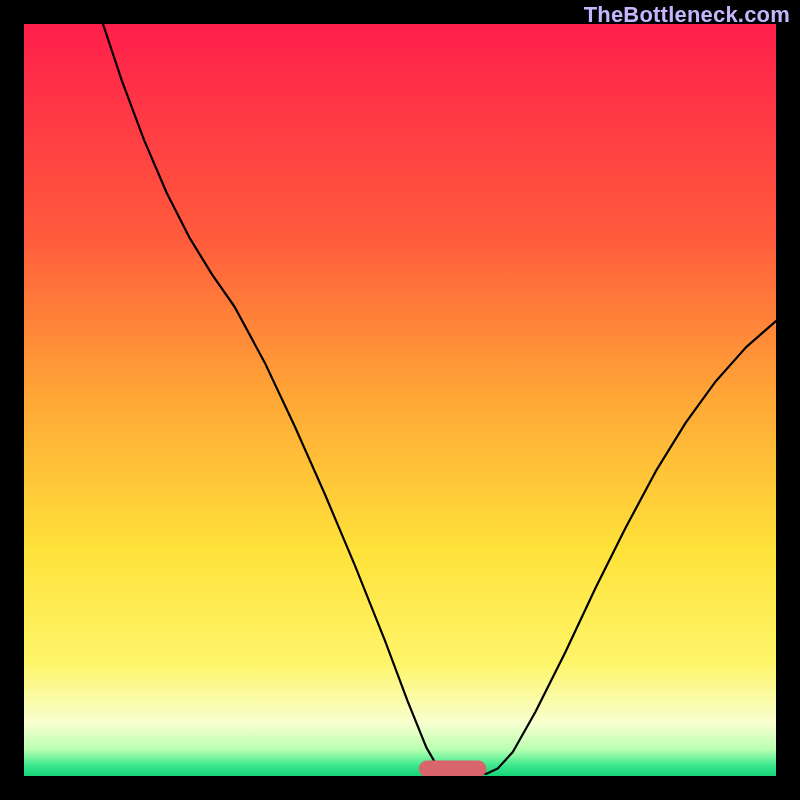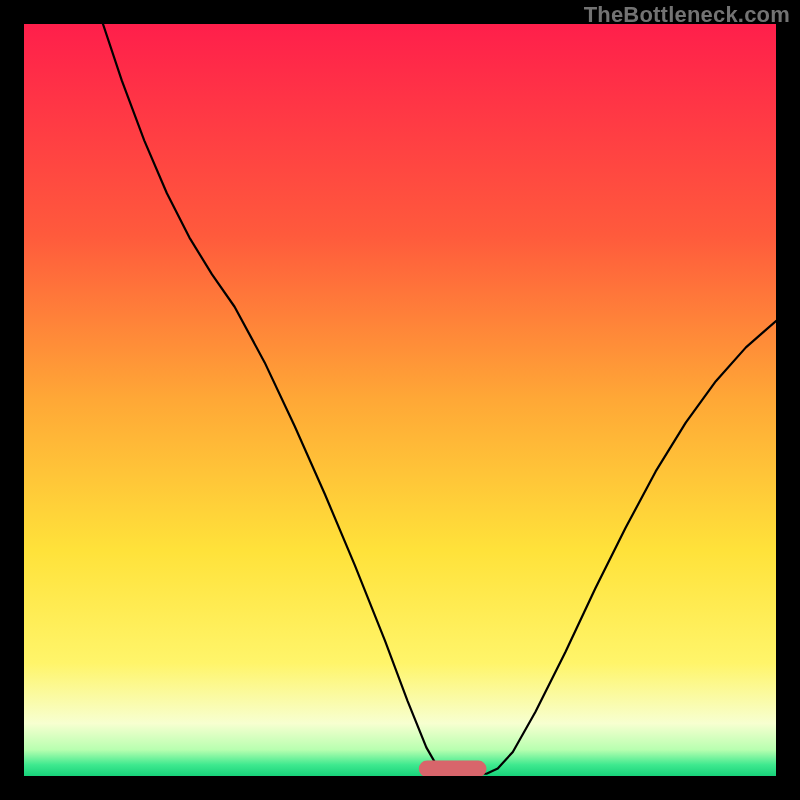--- a/index.html
+++ b/index.html
@@ -14,21 +14,21 @@
   .frame {
     position: relative;
     width: 800px;
     height: 800px;
     background: #000;
   }
   .watermark {
     position: absolute;
     top: 2px;
     right: 10px;
-    color: #737373;
+    color: #c4b5fd;
     font-size: 22px;
     font-weight: 600;
     letter-spacing: 0.2px;
     z-index: 10;
   }
   svg {
     display: block;
   }
 </style>
 </head>

